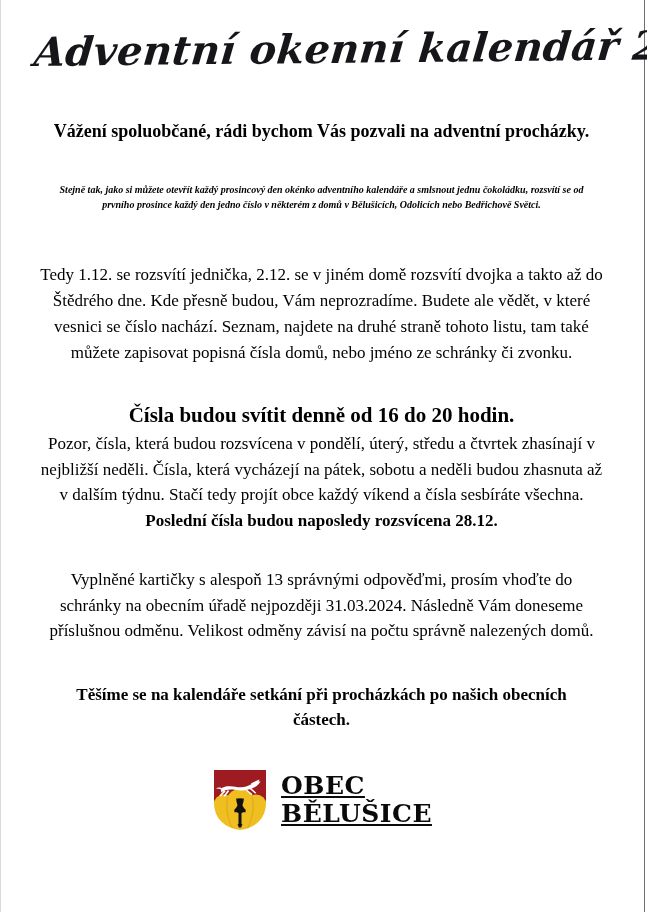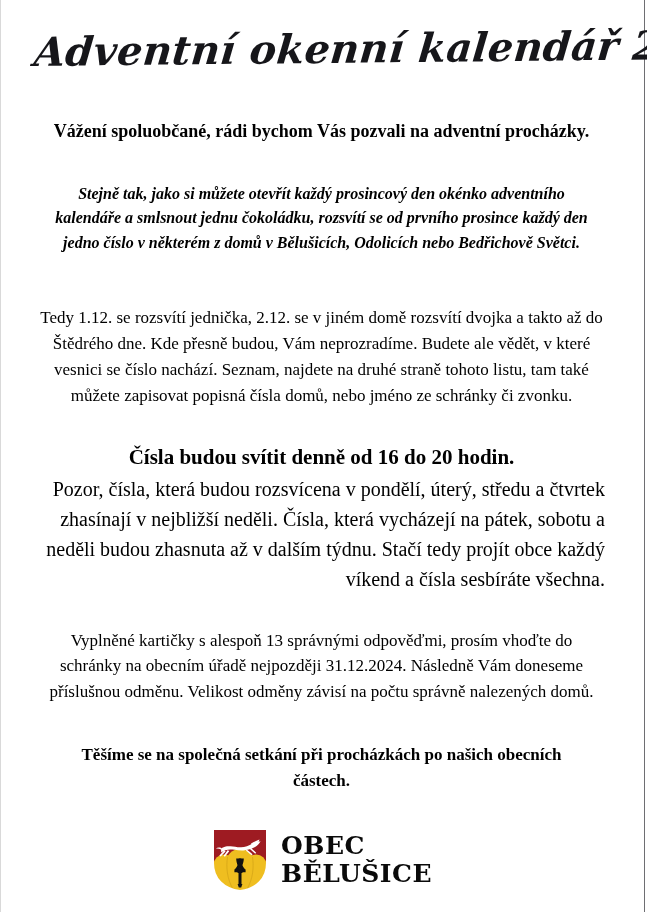--- a/index.html
+++ b/index.html
@@ -77,21 +77,21 @@
   .greeting {
     margin-top: 48px;
     font-weight: 700;
     font-size: 18px;
   }
 
   .intro-italic {
     margin-top: 38px;
     font-weight: 700;
     font-style: italic;
-    font-size: 16px;
+    font-size: 10px;
     line-height: 1.52;
     padding: 0 14px;
   }
 
   .howto {
     margin-top: 50px;
     font-weight: 400;
     font-size: 17px;
     line-height: 1.52;
     padding: 0 4px;
@@ -101,25 +101,24 @@
     margin-top: 34px;
   }
   .hours .lead {
     font-weight: 700;
     font-size: 21px;
     display: block;
     margin-bottom: 1px;
   }
   .hours .detail {
     font-weight: 400;
-    font-size: 20px;
+    font-size: 17px;
     line-height: 1.5;
     display: block;
     padding: 0 2px;
-    text-align: right;
   }
   .hours .tail {
     font-weight: 700;
     font-size: 17px;
     display: block;
     margin-top: 1px;
   }
 
   .submission {
     margin-top: 34px;
@@ -152,20 +151,21 @@
     flex: 0 0 auto;
   }
   .logo-wordmark {
     font-family: "DejaVu Serif", "Liberation Serif", serif;
     font-weight: 700;
     font-size: 25px;
     line-height: 1.12;
     letter-spacing: 0.5px;
     color: #0a0a0a;
     text-align: left;
+    text-decoration: underline;
   }
   .logo-wordmark .line2 {
     display: block;
   }
 </style>
 </head>
 <body>
 
 <div class="page">
 
@@ -178,25 +178,26 @@
 
     <p class="block greeting">Vážení spoluobčané, rádi bychom Vás pozvali na adventní procházky.</p>
 
     <p class="block intro-italic">Stejně tak, jako si můžete otevřít každý prosincový den okénko adventního kalendáře a smlsnout jednu čokoládku, rozsvítí se od prvního prosince každý den jedno číslo v některém z domů v Bělušicích, Odolicích nebo Bedřichově Světci.</p>
 
     <p class="block howto">Tedy 1.12. se rozsvítí jednička, 2.12. se v jiném domě rozsvítí dvojka a takto až do Štědrého dne. Kde přesně budou, Vám neprozradíme. Budete ale vědět, v které vesnici se číslo nachází. Seznam, najdete na druhé straně tohoto listu, tam také můžete zapisovat popisná čísla domů, nebo jméno ze schránky či zvonku.</p>
 
     <div class="block hours">
       <span class="lead">Čísla budou svítit denně od 16 do 20 hodin.</span>
       <span class="detail">Pozor, čísla, která budou rozsvícena v pondělí, úterý, středu a čtvrtek zhasínají v nejbližší neděli. Čísla, která vycházejí na pátek, sobotu a neděli budou zhasnuta až v dalším týdnu. Stačí tedy projít obce každý víkend a čísla sesbíráte všechna.</span>
+      <span class="tail">Poslední čísla budou naposledy rozsvícena 28.12.</span>
     </div>
 
-    <p class="block submission">Vyplněné kartičky s alespoň 13 správnými odpověďmi, prosím vhoďte do schránky na obecním úřadě nejpozději 31.12.2024. Následně Vám doneseme příslušnou odměnu. Velikost odměny závisí na počtu správně nalezených domů.</p>
-
-    <p class="block closing">Těšíme se na společná setkání při procházkách po našich obecních částech.</p>
+    <p class="block submission">Vyplněné kartičky s alespoň 13 správnými odpověďmi, prosím vhoďte do schránky na obecním úřadě nejpozději 31.03.2024. Následně Vám doneseme příslušnou odměnu. Velikost odměny závisí na počtu správně nalezených domů.</p>
+
+    <p class="block closing">Těšíme se na kalendáře setkání při procházkách po našich obecních částech.</p>
 
     <div class="logo">
 
       <svg class="crest" viewBox="0 0 58 66">
         <defs>
           <clipPath id="shieldClip">
             <path d="M2,2 H56 V36 C56,52 45,62 29,64 C13,62 2,52 2,36 Z"></path>
           </clipPath>
         </defs>
 

